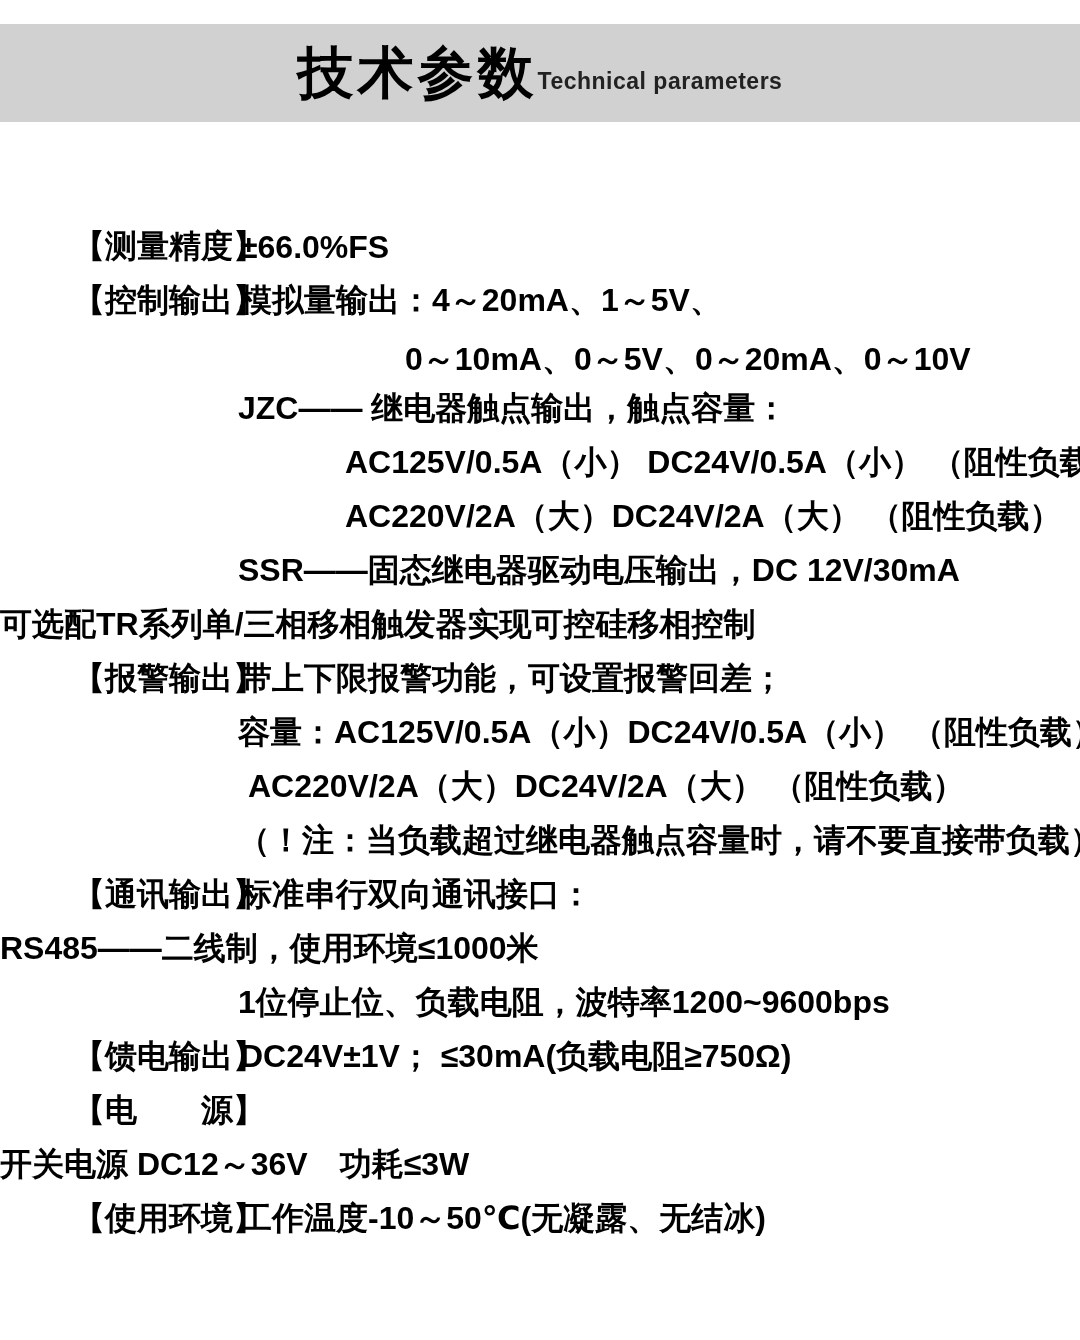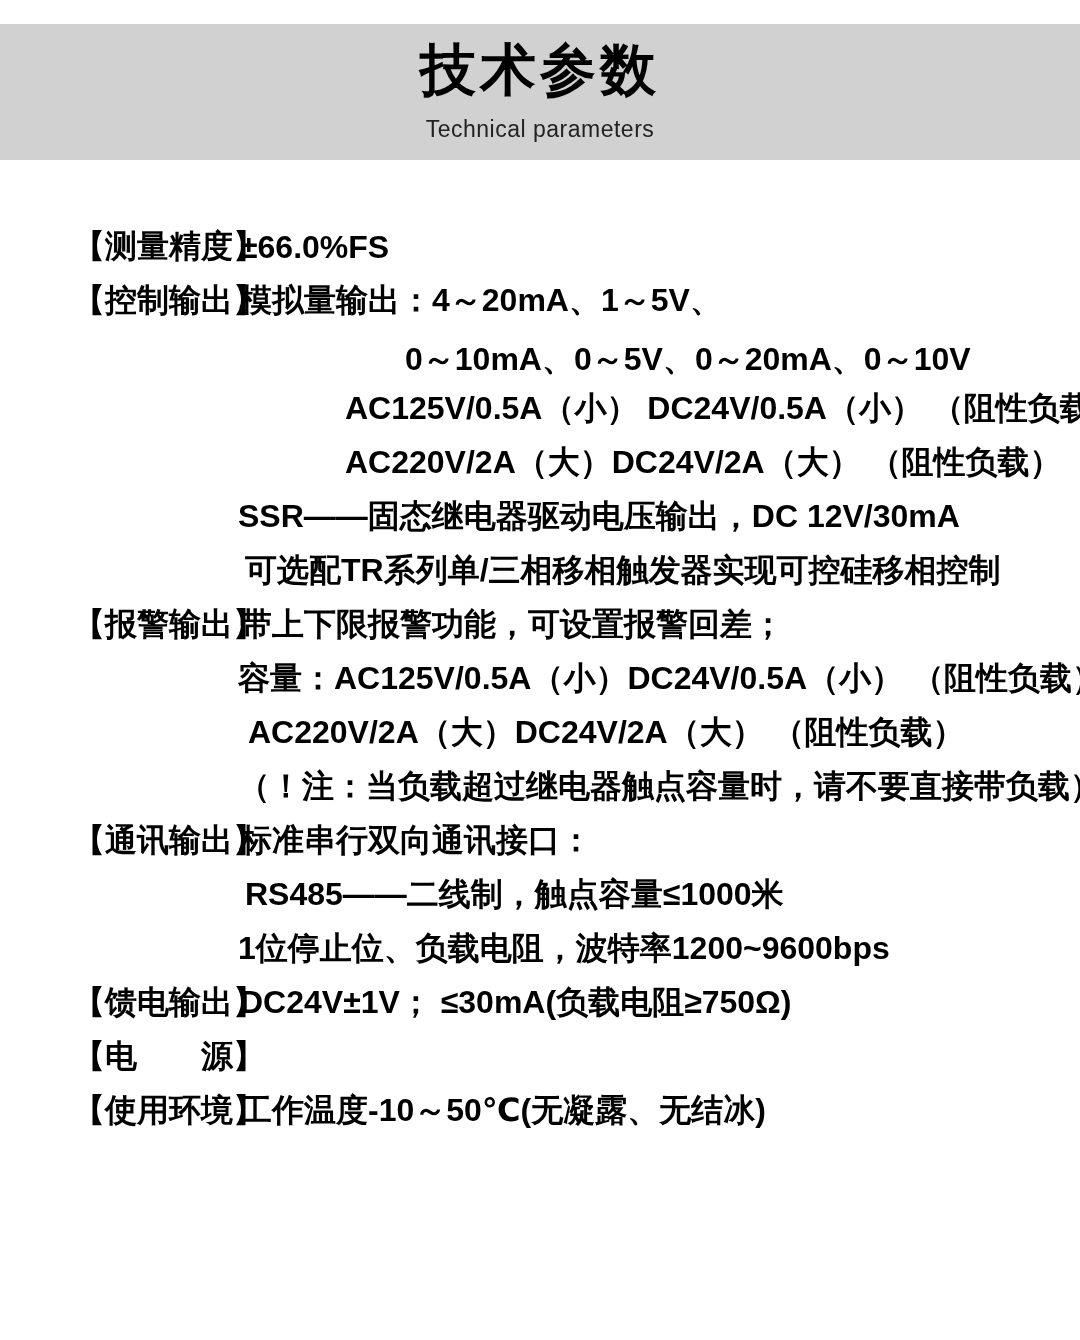--- a/index.html
+++ b/index.html
@@ -7,37 +7,37 @@
     width: 1080px; height: 1340px;
     background: #ffffff;
     font-family: "Liberation Sans", "DejaVu Sans", sans-serif;
     color: #000000;
     overflow: hidden;
     position: relative;
   }
   .header-band {
     position: absolute;
     top: 24px; left: 0;
-    width: 1080px; height: 136px;
+    width: 1080px; height: 98px;
     background: #d2d1d1;
     display: flex;
-    flex-direction: column;
+    flex-direction: row;
     align-items: center;
     justify-content: center;
   }
   .page-title {
     font-size: 56px;
     font-weight: 700;
     letter-spacing: 4px;
     line-height: 1.05;
     color: #000000;
   }
   .page-subtitle {
     font-size: 23px;
-    font-weight: 400;
+    font-weight: 700;
     letter-spacing: 0.5px;
     color: #222222;
     margin-top: 17px;
   }
   .spec-list {
     position: absolute;
     top: 220px; left: 0;
     width: 1080px;
   }
   .row {
@@ -45,21 +45,21 @@
     display: flex;
     align-items: center;
     font-size: 32px;
     font-weight: 600;
     white-space: nowrap;
     color: #000000;
   }
   .rl { padding-left: 73px; }
   .rl .lab { display: inline-block; width: 167px; flex: 0 0 167px; }
   .r1 { padding-left: 238px; }
-  .r2 { padding-left: 245px; }
+  .r2 { }
   .r3 { padding-left: 248px; }
   .r4 { padding-left: 345px; }
   .r5 { padding-left: 405px; align-items: flex-end; }
 </style>
 </head>
 <body>
 
 <div class="header-band" style="background: rgb(210, 209, 209);">
   <div class="page-title">技术参数</div>
   <div class="page-subtitle">Technical parameters</div>
@@ -69,20 +69,23 @@
   <div class="row rl">
     <span class="lab">【测量精度】</span>
     <span class="txt">±66.0%FS</span>
   </div>
   <div class="row rl">
     <span class="lab">【控制输出】</span>
     <span class="txt">模拟量输出：4～20mA、1～5V、</span>
   </div>
   <div class="row r5">
     <span class="txt">0～10mA、0～5V、0～20mA、0～10V</span>
+  </div>
+  <div class="row r1">
+    <span class="txt">JZC—— 继电器触点输出，触点容量：</span>
   </div>
   <div class="row r4">
     <span class="txt">AC125V/0.5A（小） DC24V/0.5A（小） （阻性负载）</span>
   </div>
   <div class="row r4">
     <span class="txt">AC220V/2A（大）DC24V/2A（大） （阻性负载）</span>
   </div>
   <div class="row r1">
     <span class="txt">SSR——固态继电器驱动电压输出，DC 12V/30mA</span>
   </div>
@@ -100,29 +103,32 @@
     <span class="txt">AC220V/2A（大）DC24V/2A（大） （阻性负载）</span>
   </div>
   <div class="row r1">
     <span class="txt">（！注：当负载超过继电器触点容量时，请不要直接带负载）</span>
   </div>
   <div class="row rl">
     <span class="lab">【通讯输出】</span>
     <span class="txt">标准串行双向通讯接口：</span>
   </div>
   <div class="row r2">
-    <span class="txt">RS485——二线制，触点容量≤1000米</span>
+    <span class="txt">RS485——二线制，使用环境≤1000米</span>
   </div>
   <div class="row r1">
     <span class="txt">1位停止位、负载电阻，波特率1200~9600bps</span>
   </div>
   <div class="row rl">
     <span class="lab">【馈电输出】</span>
     <span class="txt">DC24V±1V； ≤30mA(负载电阻≥750Ω)</span>
   </div>
   <div class="row rl">
     <span class="lab">【电　　源】</span>
   </div>
+  <div class="row r2">
+    <span class="txt">开关电源 DC12～36V　功耗≤3W</span>
+  </div>
   <div class="row rl">
     <span class="lab">【使用环境】</span>
     <span class="txt">工作温度-10～50℃(无凝露、无结冰)</span>
   </div>
 </div>
 
 </body></html>

